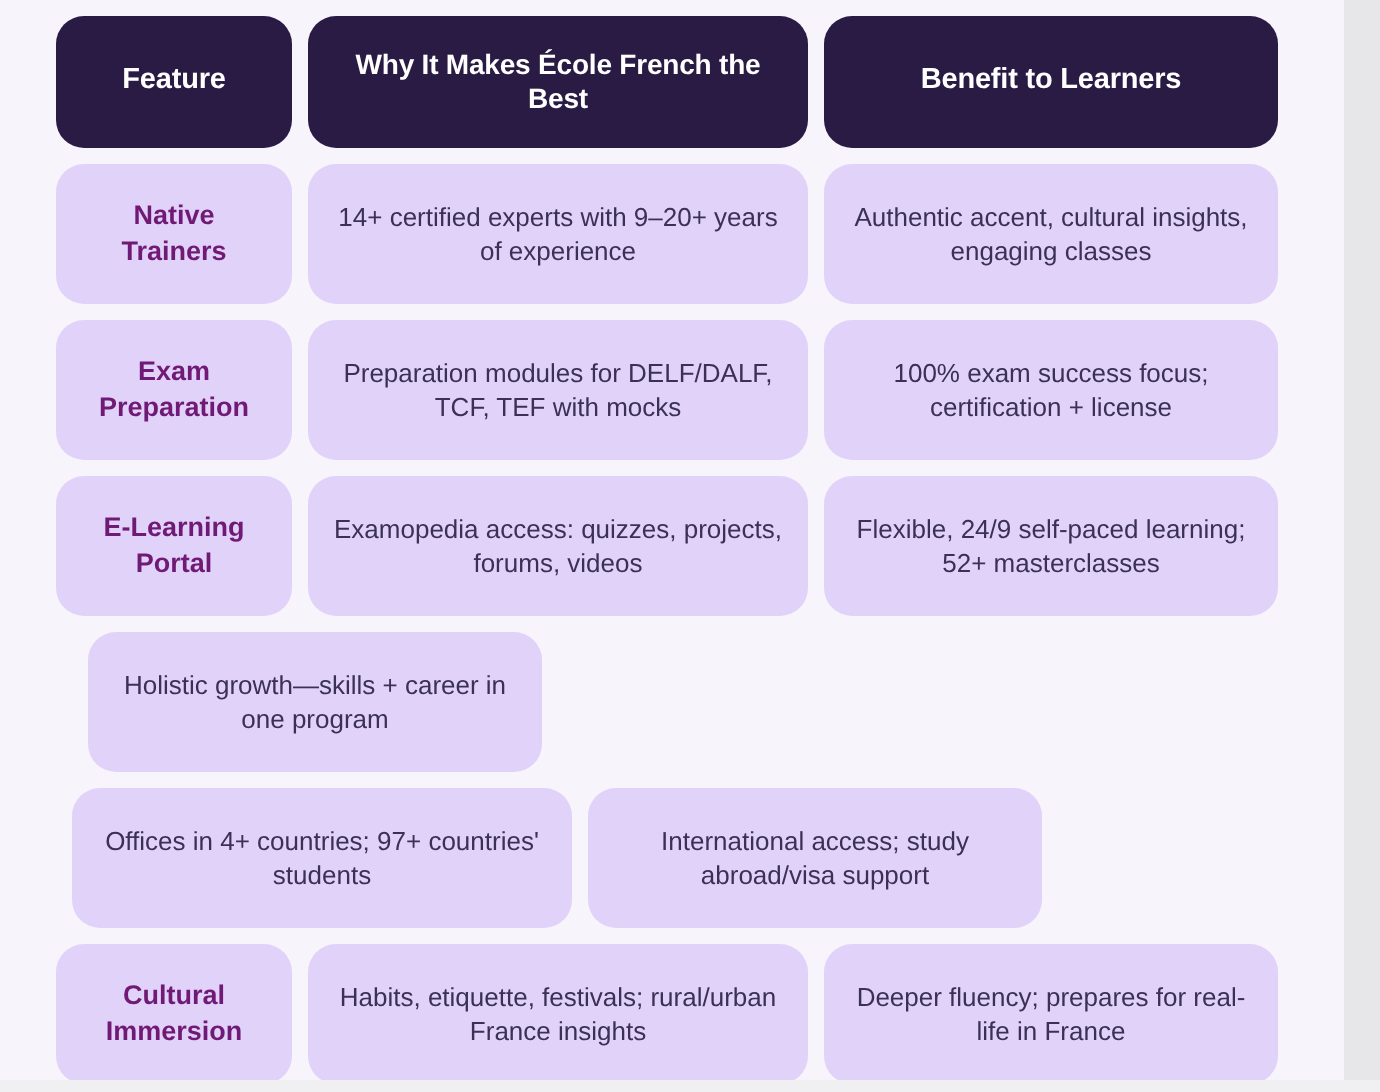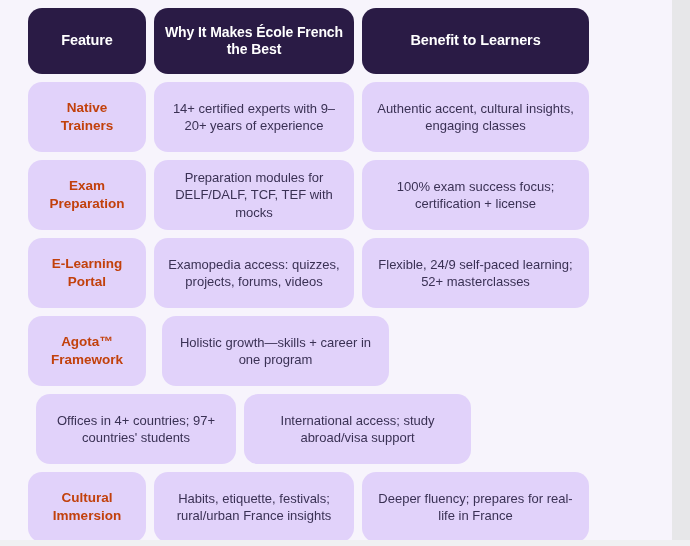--- a/index.html
+++ b/index.html
@@ -72,21 +72,21 @@
   .row {
     display: flex;
     width: 100%;
   }
 
   .col {
     box-sizing: border-box;
   }
   .col-1 { width: 118px; }
   .gap   { width: 8px; flex: 0 0 8px; }
-  .col-2 { width: 200px; }
+  .col-2 { width: 250px; }
   .col-3 { width: 227px; }
 
   
   .head-cell {
     background: #2a1b45;
     color: #ffffff;
     border-radius: 14px;
     height: 66px;
     display: flex;
     align-items: center;
@@ -114,21 +114,21 @@
     text-align: center;
     color: #2f2246;
     font-size: 13px;
     line-height: 1.34;
     padding: 6px 12px;
     box-sizing: border-box;
   }
   .cell.feature {
     font-weight: bold;
     font-size: 13.5px;
-    color: #c2410c;
+    color: #701a75;
     border-radius: 14px;
   }
   .cell.text {
     font-weight: normal;
     color: #3a3154;
   }
 </style>
 </head>
 <body>
 
@@ -164,21 +164,20 @@
 
       <div class="row body-row">
         <div class="col col-1 cell feature">E-Learning Portal</div>
         <div class="gap"></div>
         <div class="col col-2 cell text">Examopedia access: quizzes, projects, forums, videos</div>
         <div class="gap"></div>
         <div class="col col-3 cell text">Flexible, 24/9 self-paced learning; 52+ masterclasses</div>
       </div>
 
       <div class="row body-row">
-        <div class="col col-1 cell feature">Agota™ Framework</div>
         <div class="gap"></div>
         <div class="gap"></div>
         <div class="col col-3 cell text">Holistic growth—skills + career in one program</div>
       </div>
 
       <div class="row body-row">
         <div class="gap"></div>
         <div class="col col-2 cell text">Offices in 4+ countries; 97+ countries' students</div>
         <div class="gap"></div>
         <div class="col col-3 cell text">International access; study abroad/visa support</div>

